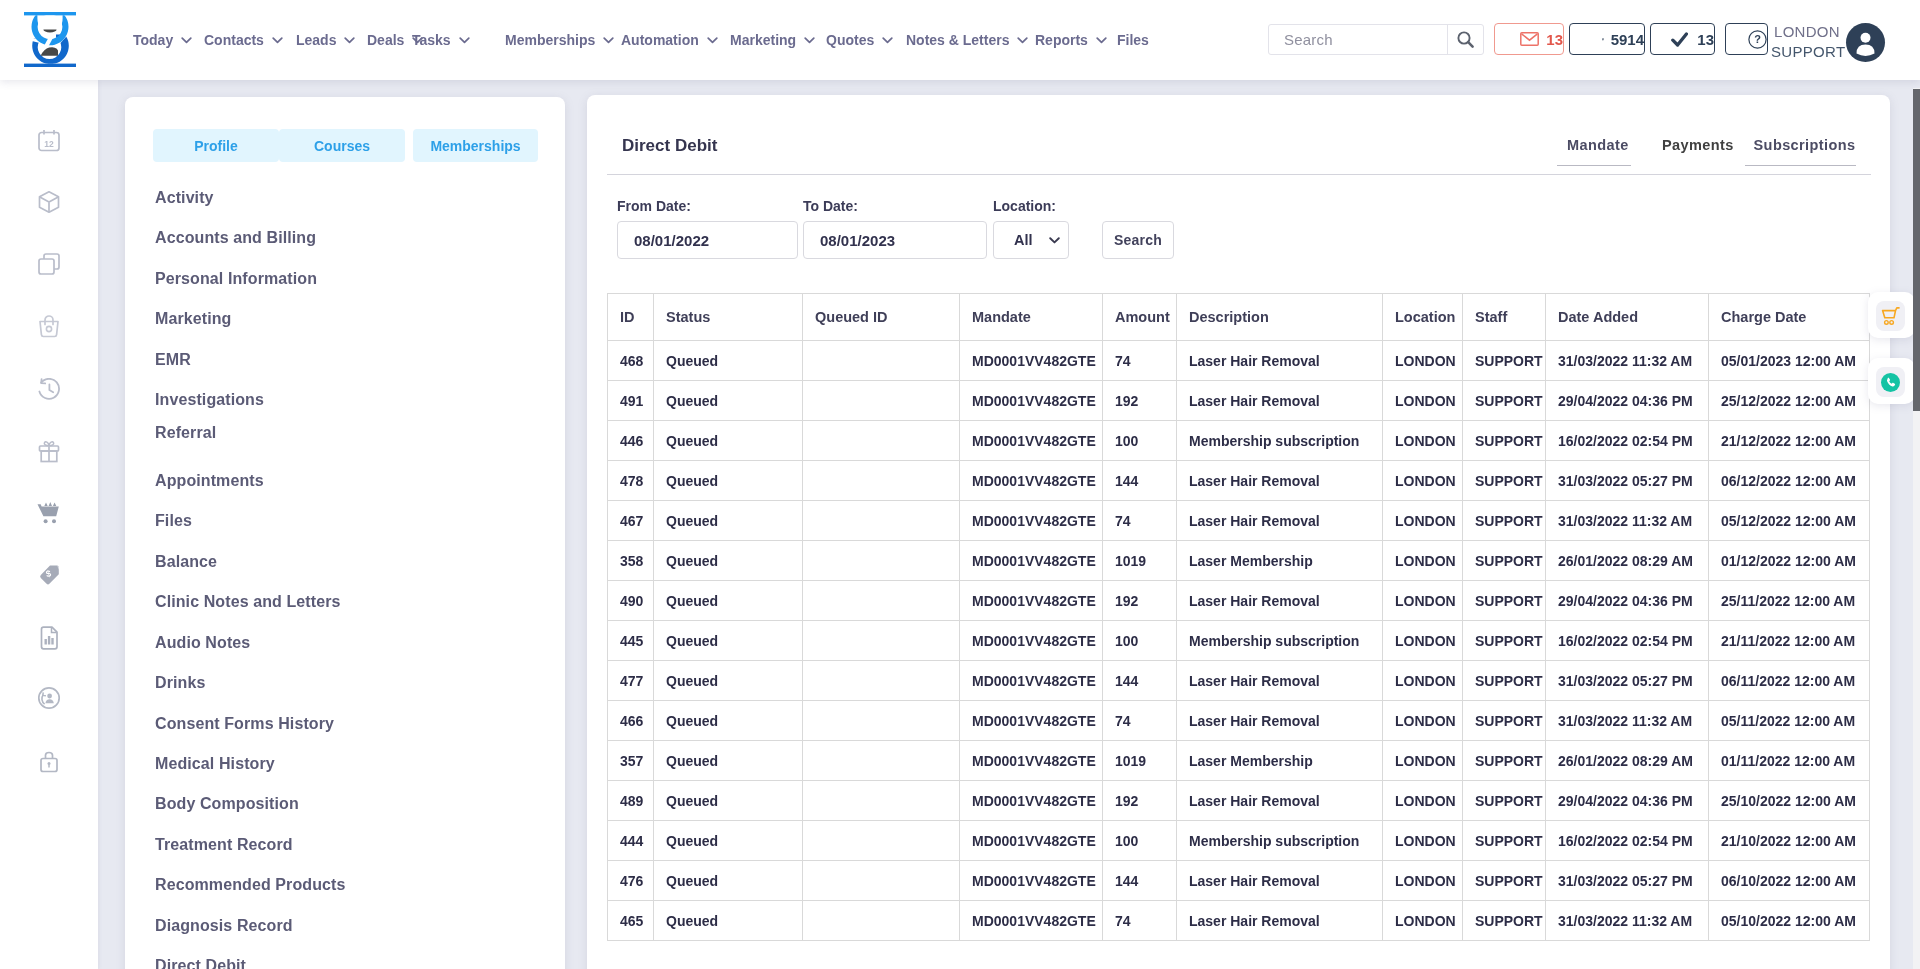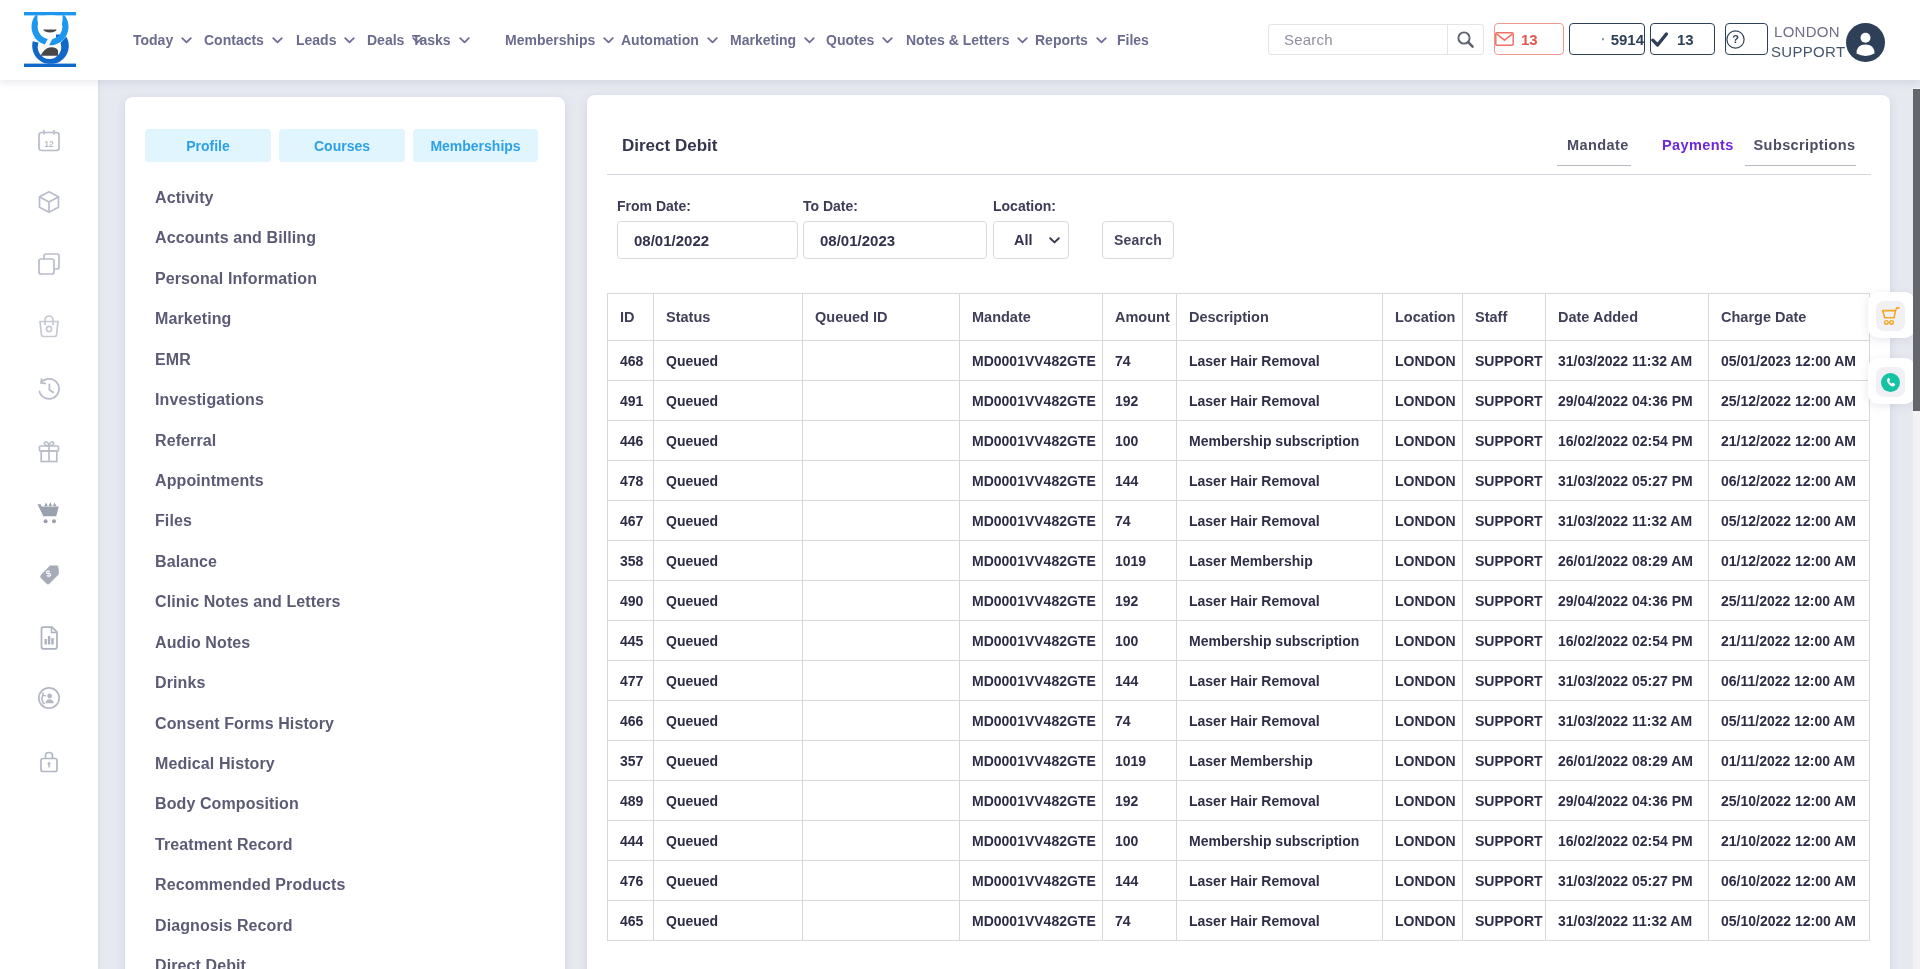--- a/index.html
+++ b/index.html
@@ -10,21 +10,21 @@
 
 .topbar { position:absolute; top:0; left:0; width:1920px; height:80px; background:#fff; z-index:30; box-shadow:0 2px 8px rgba(80,80,120,0.14); }
 .logo { position:absolute; left:24px; top:11px; }
 .nav-item { position:absolute; top:0; height:80px; display:flex; align-items:center; font-size:14px; font-weight:bold; color:#6b6b8f; letter-spacing:0px; white-space:nowrap; }
 .nav-item svg { margin-left:8px; }
 
 
 .searchbox { position:absolute; left:1268px; top:24px; width:216px; height:31px; border:1px solid #e3e3ea; border-radius:3px; background:#fff; display:flex; align-items:center; }
 .searchbox .ph { flex:1; padding-left:15px; font-size:15px; color:#90909f; letter-spacing:0.2px; }
 .searchbox .mag { width:36px; height:31px; border-left:1px solid #e3e3ea; display:flex; align-items:center; justify-content:center; }
-.tb-btn { position:absolute; top:23px; height:32px; border-radius:4px; background:#fff; display:flex; align-items:center; justify-content:flex-start; font-size:15px; font-weight:bold; }
+.tb-btn { position:absolute; top:23px; height:32px; border-radius:4px; background:#fff; display:flex; align-items:center; justify-content:flex-end; font-size:15px; font-weight:bold; }
 .btn-mail { left:1494px; width:70px; border:1px solid #f0998f; color:#e2574c; }
 .btn-phone { left:1569px; width:76px; border:1px solid #2e4057; color:#2e4057;padding-left:32px; }
 .btn-check { left:1650px; width:65px; border:1px solid #2e4057; color:#2e4057; }
 .btn-help { left:1725px; width:43px; border:1px solid #2e4057; color:#2e4057; }
 .who { position:absolute; left:1771px; top:22px; width:72px; text-align:center; font-size:15px; color:#70708a; line-height:19.5px; letter-spacing:0.3px; }
 .who b { font-weight:normal; color:#44566c; }
 .avatar { position:absolute; left:1846px; top:23px; width:39px; height:39px; border-radius:50%; background:#2e4057; overflow:hidden; }
 
 
 .sidebar { position:absolute; top:80px; left:0; width:98px; height:889px; background:#fff; z-index:20; box-shadow:1px 0 4px rgba(80,80,120,0.08); }
@@ -126,48 +126,48 @@
         <path d="M6.2 6.4 l-0.3 3 3 0.3" fill="none" stroke="#b3b8c4" stroke-width="1.5"></path>
       </svg>
     <svg class="side-ic" style="top:669.5px" width="22" height="23" viewBox="0 0 22 23">
         <rect x="3" y="8.5" width="16" height="13" rx="2" fill="none" stroke="#b3b8c4" stroke-width="1.7"></rect>
         <path d="M7.5 8.5 V5.2 q0 -2.7 3.5 -2.7 q3.5 0 3.5 2.7 V8.5" fill="none" stroke="#b3b8c4" stroke-width="1.7"></path>
         <circle cx="11" cy="13.6" r="1.5" fill="#b3b8c4"></circle>
         <line x1="11" y1="14.6" x2="11" y2="17.5" stroke="#b3b8c4" stroke-width="1.5"></line>
       </svg>
   </div>
   <div class="card left-card">
-    <div class="ptab" style="left:20px; width:126px">Profile</div>
+    <div class="ptab" style="left:28px; width:126px">Profile</div>
     <div class="ptab" style="left:154px; width:126px">Courses</div>
     <div class="ptab" style="left:288px; width:125px">Memberships</div>
     <div class="menu-item" style="top:92px">Activity</div>
     <div class="menu-item" style="top:132px">Accounts and Billing</div>
     <div class="menu-item" style="top:173px">Personal Information</div>
     <div class="menu-item" style="top:213px">Marketing</div>
     <div class="menu-item" style="top:254px">EMR</div>
     <div class="menu-item" style="top:294px">Investigations</div>
-    <div class="menu-item" style="top:335px">Referral</div>
+    <div class="menu-item" style="top:327px">Referral</div>
     <div class="menu-item" style="top:375px">Appointments</div>
     <div class="menu-item" style="top:415px">Files</div>
     <div class="menu-item" style="top:456px">Balance</div>
     <div class="menu-item" style="top:496px">Clinic Notes and Letters</div>
     <div class="menu-item" style="top:537px">Audio Notes</div>
     <div class="menu-item" style="top:577px">Drinks</div>
     <div class="menu-item" style="top:618px">Consent Forms History</div>
     <div class="menu-item" style="top:658px">Medical History</div>
     <div class="menu-item" style="top:698px">Body Composition</div>
     <div class="menu-item" style="top:739px">Treatment Record</div>
     <div class="menu-item" style="top:779px">Recommended Products</div>
     <div class="menu-item" style="top:820px">Diagnosis Record</div>
     <div class="menu-item" style="top:860px">Direct Debit</div>
   </div>
   <div class="card right-card"></div>
   <div class="dd-title">Direct Debit</div>
   <div class="rtab" style="left:1567px; width:58px">Mandate</div>
-  <div class="rtab" style="left:1662px; width:62px; color:#6d28d9">Payments</div>
+  <div class="rtab" style="left:1662px; width:62px; color:#404040">Payments</div>
   <div class="rtab" style="left:1753px; width:103px">Subscriptions</div>
   <div class="rtab-line" style="left:1557px; width:74px"></div>
   <div class="rtab-line" style="left:1745px; width:111px"></div>
   <div class="hdr-divider"></div>
   <div class="f-label" style="left:617px">From Date:</div>
   <div class="f-label" style="left:803px">To Date:</div>
   <div class="f-label" style="left:993px">Location:</div>
   <div class="f-input" style="left:617px; width:181px">08/01/2022</div>
   <div class="f-input" style="left:803px; width:184px">08/01/2023</div>
   <div class="f-input" style="left:993px; width:76px; padding-left:20px; font-size:14.5px">All

